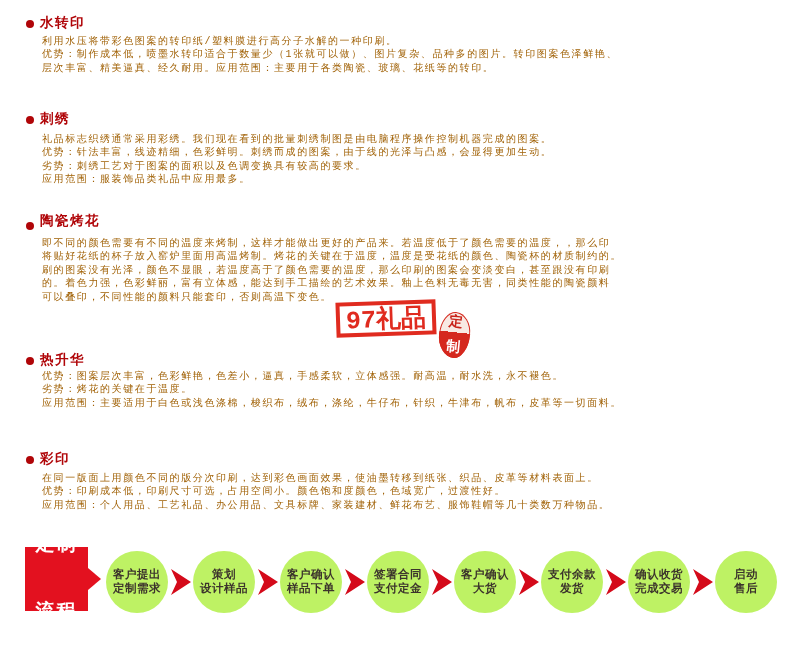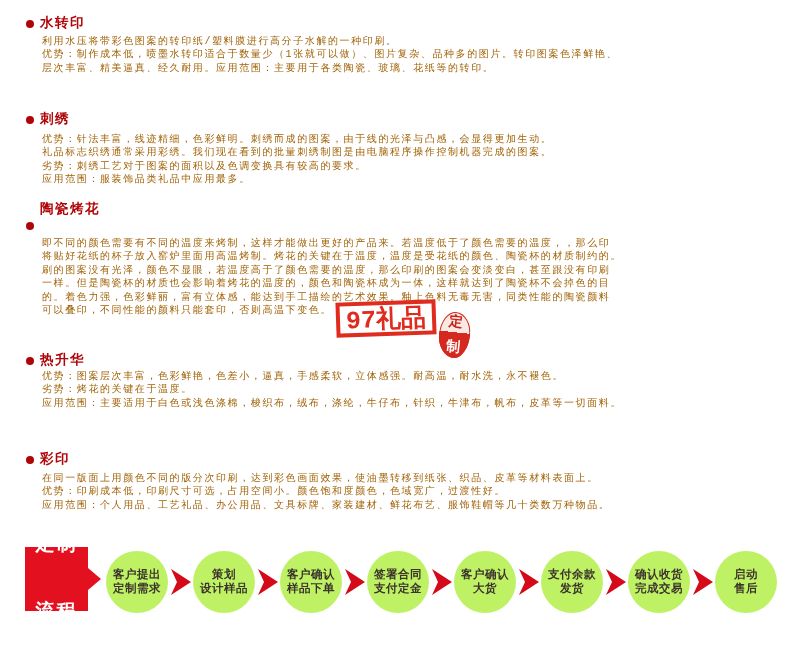--- a/index.html
+++ b/index.html
@@ -56,33 +56,32 @@
   <div class="topic-head" style="top:14px">水转印</div>
   <div class="body-block" style="top:35px">
     <div class="body-line">利用水压将带彩色图案的转印纸/塑料膜进行高分子水解的一种印刷。</div>
     <div class="body-line">优势：制作成本低，喷墨水转印适合于数量少（1张就可以做）、图片复杂、品种多的图片。转印图案色泽鲜艳、</div>
     <div class="body-line">层次丰富、精美逼真、经久耐用。应用范围：主要用于各类陶瓷、玻璃、花纸等的转印。</div>
   </div>
 
   <span class="bullet" style="top:116px"></span>
   <div class="topic-head" style="top:110px">刺绣</div>
   <div class="body-block" style="top:133px">
+    <div class="body-line">礼品标志织绣通常采用彩绣。我们现在看到的批量刺绣制图是由电脑程序操作控制机器完成的图案。</div>
     <div class="body-line">优势：针法丰富，线迹精细，色彩鲜明。刺绣而成的图案，由于线的光泽与凸感，会显得更加生动。</div>
-    <div class="body-line">礼品标志织绣通常采用彩绣。我们现在看到的批量刺绣制图是由电脑程序操作控制机器完成的图案。</div>
     <div class="body-line">劣势：刺绣工艺对于图案的面积以及色调变换具有较高的要求。</div>
     <div class="body-line">应用范围：服装饰品类礼品中应用最多。</div>
   </div>
 
   <span class="bullet" style="top:222px"></span>
-  <div class="topic-head" style="top:200px">陶瓷烤花</div>
+  <div class="topic-head" style="top:212px">陶瓷烤花</div>
   <div class="body-block" style="top:237px">
     <div class="body-line">即不同的颜色需要有不同的温度来烤制，这样才能做出更好的产品来。若温度低于了颜色需要的温度，，那么印</div>
     <div class="body-line">将贴好花纸的杯子放入窑炉里面用高温烤制。烤花的关键在于温度，温度是受花纸的颜色、陶瓷杯的材质制约的。</div>
     <div class="body-line">刷的图案没有光泽，颜色不显眼，若温度高于了颜色需要的温度，那么印刷的图案会变淡变白，甚至跟没有印刷</div>
-    <div class="body-line">一样。但是陶瓷杯的材质也会影响着烤花的温度的，颜色和陶瓷杯成为一体，这样就达到了陶瓷杯不会掉色的目</div>
     <div class="body-line">的。着色力强，色彩鲜丽，富有立体感，能达到手工描绘的艺术效果。釉上色料无毒无害，同类性能的陶瓷颜料</div>
     <div class="body-line">可以叠印，不同性能的颜料只能套印，否则高温下变色。</div>
   </div>
 
   <div class="wm-box">
     <span class="wm-text">97礼品</span>
   </div>
   <div class="seal">
     <span class="seal-char-top">定</span>
     <span class="seal-char-bottom">制</span>

